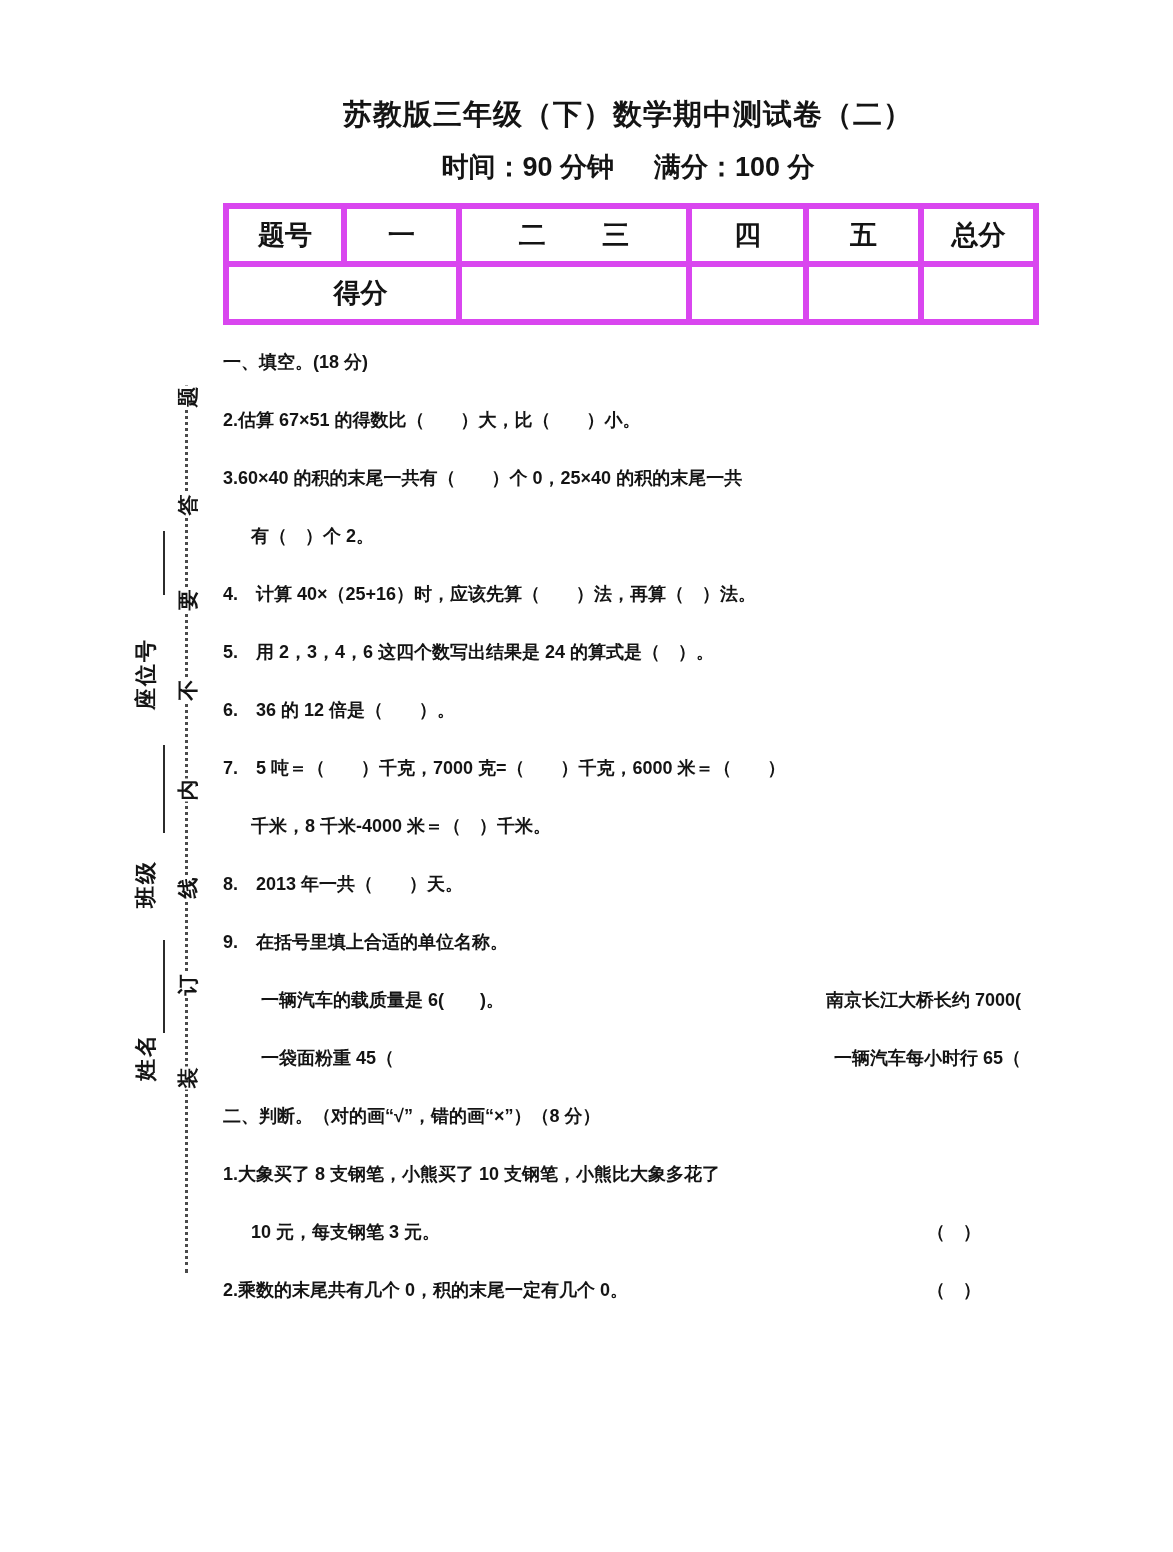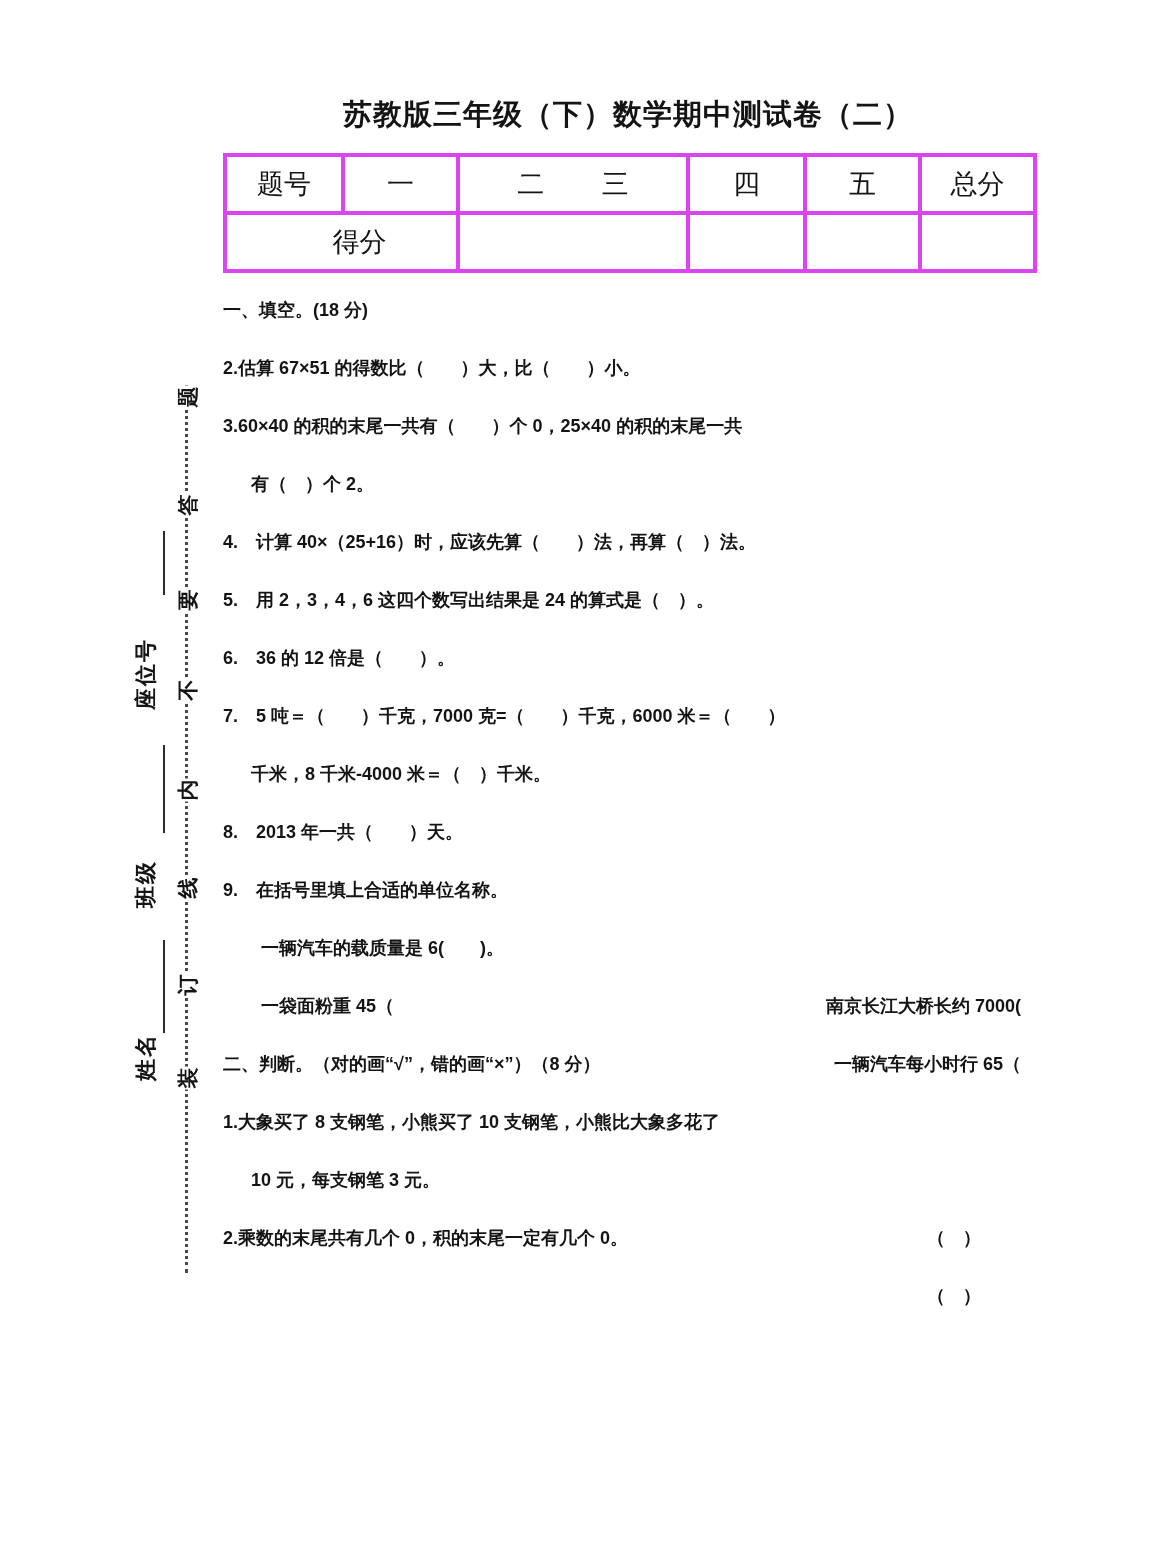--- a/index.html
+++ b/index.html
@@ -34,42 +34,42 @@
   }
   .subtitle .gap { display: inline-block; width: 40px; }
 
   table.score {
     margin-top: 18px;
     width: 810px;
     border-collapse: collapse;
     table-layout: fixed;
   }
   table.score td {
-    border: 4px solid #d946ef;
+    border: 6px solid #d946ef;
     height: 58px;
     font-size: 27px;
-    font-weight: 400;
+    font-weight: 700;
     text-align: center;
     vertical-align: middle;
   }
   td.leftcell { text-align: left; padding-left: 36px; }
   .twothree { display: flex; justify-content: space-evenly; align-items: center; }
 
   .sec { margin-top: 8px; }
   .line {
     height: 58px;
     line-height: 58px;
     font-size: 18px;
     font-weight: 600;
     white-space: nowrap;
   }
   .heading { font-weight: 700; }
   .indent1 { padding-left: 28px; }
   .indent2 { padding-left: 38px; }
-  .flexline { display: flex; flex-direction: column; }
+  .flexline { display: flex; }
   .flexline .rightpart { margin-left: auto; margin-right: 12px; }
   .flexline .mark { margin-left: auto; margin-right: 52px; }
 
   
   .binding-line {
     position: absolute;
     left: 185px;
     top: 385px;
     height: 888px;
     width: 0;
@@ -122,20 +122,23 @@
   <div class="blank-line" style="top:745px;height:88px"></div>
   <span class="margin-label" style="top:884px">班级</span>
 
   <div class="blank-line" style="top:940px;height:93px"></div>
   <span class="margin-label" style="top:1057px">姓名</span>
 
   <div class="content">
 
     <div class="title">苏教版三年级（下）数学期中测试卷（二）</div>
 
+    <div class="subtitle">
+      <span>时间：90 分钟</span><span class="gap"></span><span>满分：100 分</span>
+    </div>
 
     <table class="score">
       <colgroup>
         <col style="width:118px">
           <col style="width:115px">
           <col style="width:230px">
         <col style="width:117px">
           <col style="width:115px">
           <col style="width:115px">
       </colgroup>

